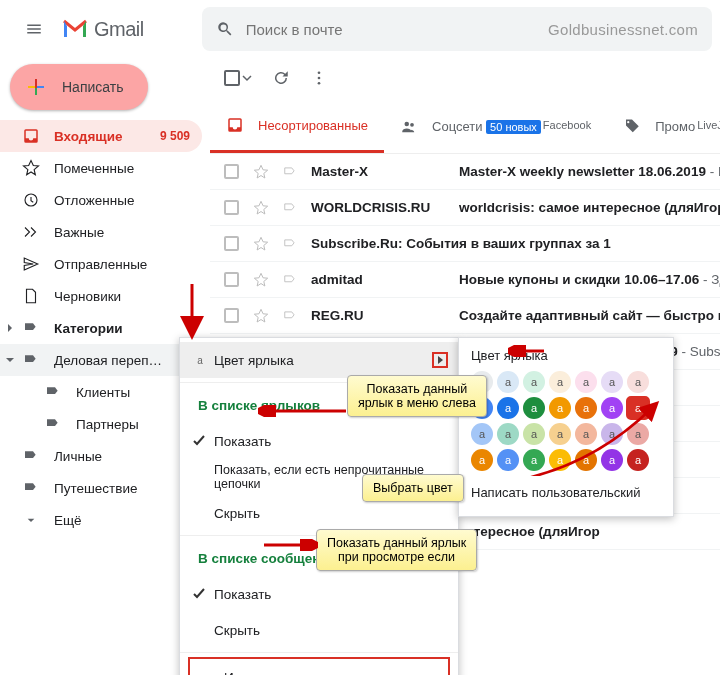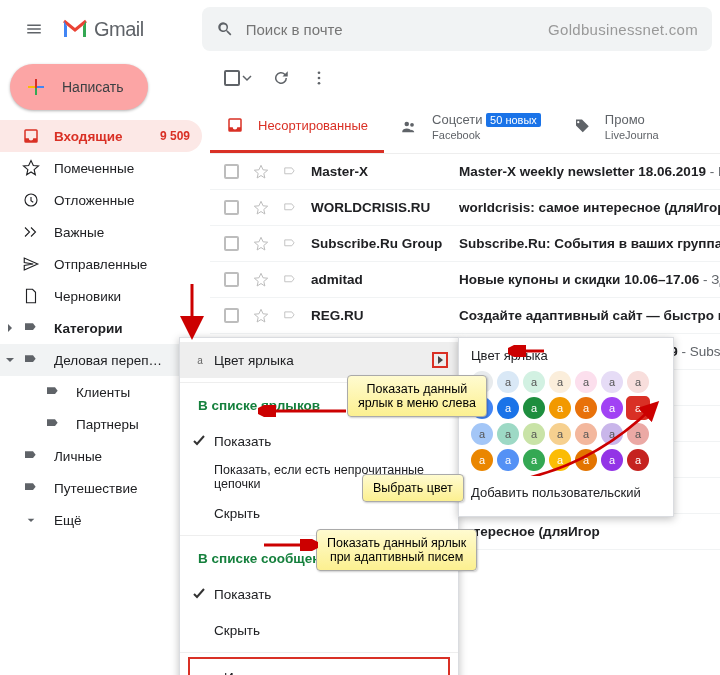--- a/index.html
+++ b/index.html
@@ -39,21 +39,21 @@
   
   .main { flex:1; position:relative; }
   .toolbar { height:44px; display:flex; align-items:center; padding:0 14px; gap:20px; color:#5f6368; }
   .toolbar .box { width:16px; height:16px; border:2px solid #5f6368; border-radius:2px; display:inline-block; }
   .toolbar .dd { display:flex; align-items:center; gap:2px; }
   .tabs { display:flex; height:54px; border-bottom:1px solid #eee; }
   .tab { flex:0 0 auto; min-width:150px; display:flex; align-items:center; gap:14px; padding:0 16px; color:#5f6368; cursor:pointer; }
   .tab.primary { color:#d93025; border-bottom:3px solid #d93025; font-weight:500; }
   .tab .t-icon { width:18px; height:18px; fill:currentColor; }
   .tab .t-sub { font-size:11px; color:#5f6368; }
-  .tab .t-stack { display:flex; flex-direction:column; gap:2px;justify-content:space-between; }
+  .tab .t-stack { display:flex; flex-direction:row; gap:2px;justify-content:space-between; }
   .badge { background:#1a73e8; color:#fff; font-size:11px; padding:1px 4px; border-radius:2px; }
 
   .maillist { }
   .mailrow { height:36px; display:flex; align-items:center; border-bottom:1px solid #f1f3f4; padding:0 16px 0 14px; gap:14px; cursor:pointer; white-space:nowrap; }
   .mailrow .box { width:15px; height:15px; border:2px solid #bdbdbd; border-radius:2px; }
   .mailrow .star { width:16px; height:16px; fill:#bdbdbd; }
   .mailrow .lbl { width:14px; height:14px; fill:#bdbdbd; }
   .mailrow .sender { width:134px; font-weight:700; font-size:13.5px; overflow:hidden; text-overflow:ellipsis; }
   .mailrow .subject { font-weight:700; font-size:13.5px; overflow:hidden; text-overflow:ellipsis; flex:1; }
   .mailrow .subject .snippet { font-weight:400; color:#5f6368; }
@@ -316,21 +316,20 @@
           <span class="subject">worldcrisis: самое интересное (дляИгорь</span>
         </div>
         <div class="mailrow">
           <span class="box"></span>
           <svg class="star" viewBox="0 0 24 24">
             <path d="M12 17.3L6.2 21l1.6-6.8L2 9.3l6.9-.6L12 2l3.1 6.7 6.9.6-5.8 4.9L17.8 21z" fill="none" stroke="#bdbdbd" stroke-width="1.5"></path>
           </svg>
           <svg class="lbl" viewBox="0 0 24 24">
             <path d="M3 5h12l4 5-4 5H3z" fill="none" stroke="#bdbdbd" stroke-width="1.5"></path>
           </svg>
-          <span class="sender">Subscribe.Ru Group</span>
           <span class="subject">Subscribe.Ru: События в ваших группах за 1</span>
         </div>
         <div class="mailrow">
           <span class="box"></span>
           <svg class="star" viewBox="0 0 24 24">
             <path d="M12 17.3L6.2 21l1.6-6.8L2 9.3l6.9-.6L12 2l3.1 6.7 6.9.6-5.8 4.9L17.8 21z" fill="none" stroke="#bdbdbd" stroke-width="1.5"></path>
           </svg>
           <svg class="lbl" viewBox="0 0 24 24">
             <path d="M3 5h12l4 5-4 5H3z" fill="none" stroke="#bdbdbd" stroke-width="1.5"></path>
           </svg>
@@ -491,28 +490,28 @@
       <div class="color-cell light" style="background: rgb(201, 182, 234);">a</div>
       <div class="color-cell light" style="background: rgb(235, 169, 165);">a</div>
       <div class="color-cell" style="background: rgb(234, 134, 0);">a</div>
       <div class="color-cell" style="background: rgb(84, 145, 245);">a</div>
       <div class="color-cell" style="background: rgb(52, 168, 83);">a</div>
       <div class="color-cell" style="background: rgb(251, 188, 4);">a</div>
       <div class="color-cell" style="background: rgb(227, 116, 0);">a</div>
       <div class="color-cell" style="background: rgb(147, 52, 230);">a</div>
       <div class="color-cell" style="background: rgb(197, 34, 31);">a</div>
     </div>
-  <div class="link">Добавить пользовательский</div>
+  <div class="link">Написать пользовательский</div>
 </div>
 
 <div class="tooltip" style="top:375px; left:347px; white-space:pre-line;">Показать данный
 ярлык в меню слева</div>
 <div class="tooltip" style="top:474px; left:362px;">Выбрать цвет</div>
 <div class="tooltip" style="top:529px; left:316px; white-space:pre-line;">Показать данный ярлык
-при адаптивный писем</div>
+при просмотре если</div>
 
 <svg class="ann-arrow" style="top:280px; left:180px;" width="24" height="60">
     <defs>
       <marker id="ah" markerWidth="8" markerHeight="8" refX="4" refY="4" orient="auto">
         <path d="M0 0L8 4L0 8z" fill="#c00"></path>
       </marker>
     </defs>
     <line x1="12" y1="4" x2="12" y2="48" stroke="#c00" stroke-width="3" marker-end="url(#ah)"></line>
   </svg>
 <svg class="ann-arrow" style="top:405px; left:258px;" width="92" height="12">

